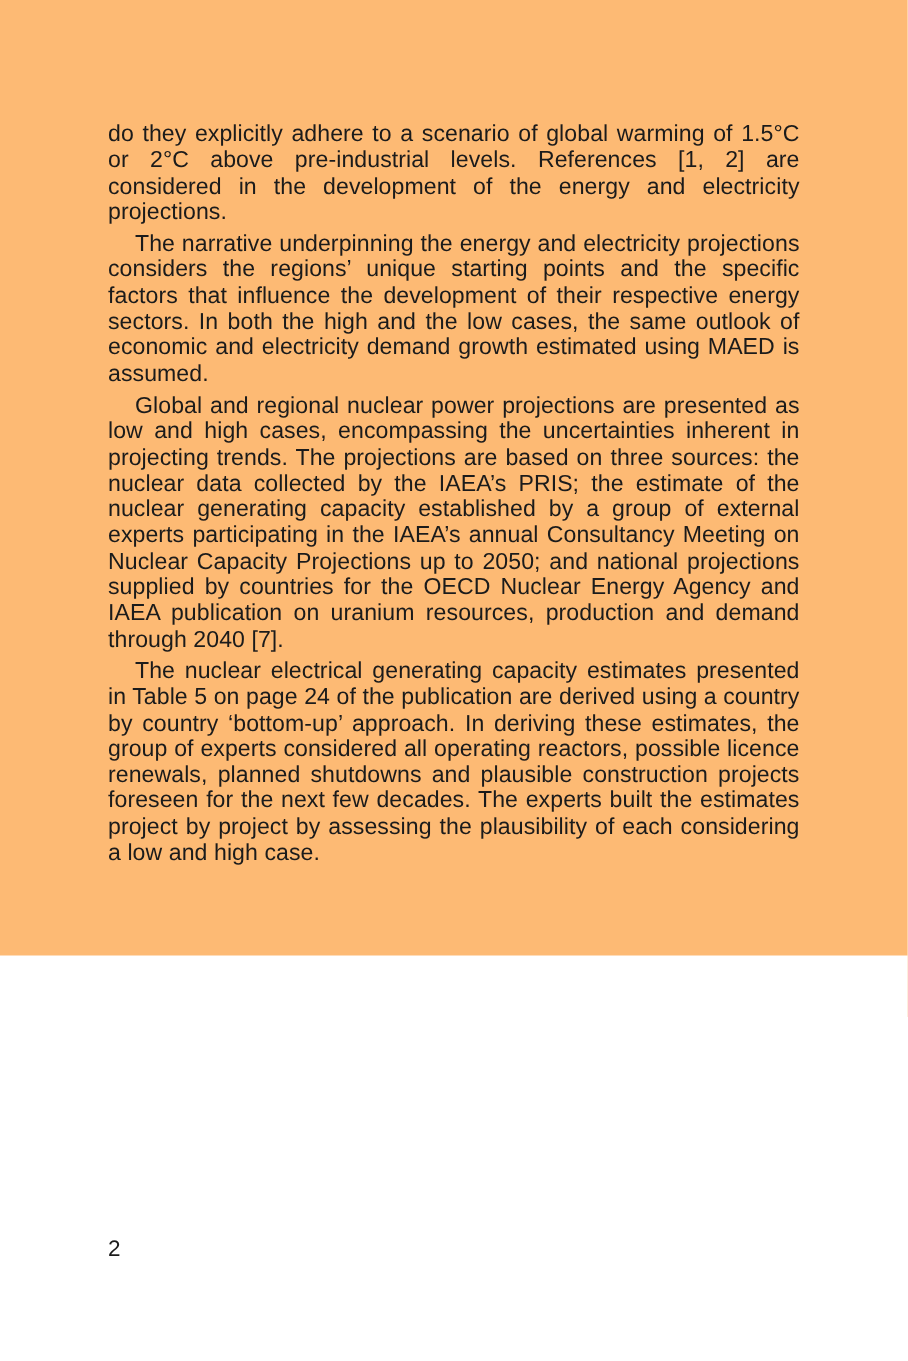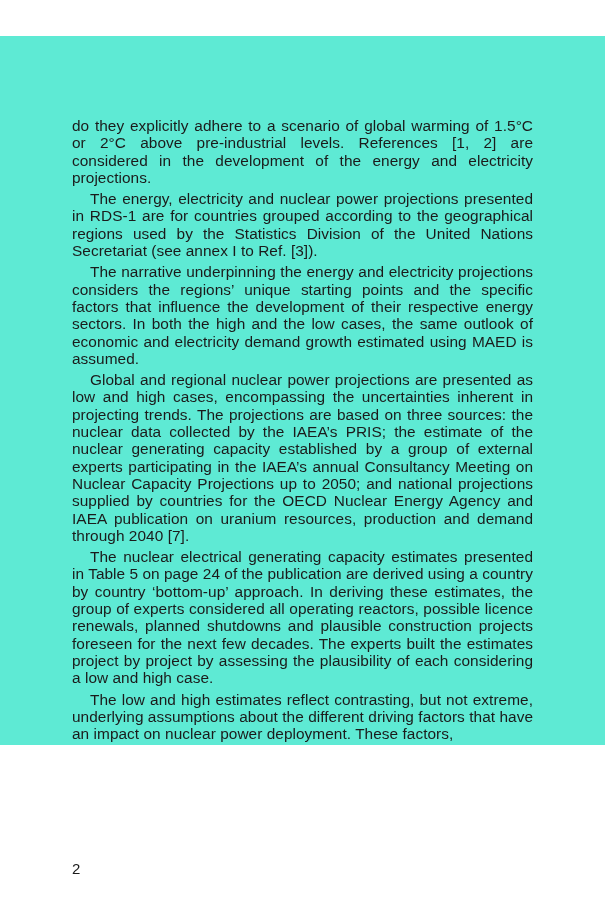--- a/index.html
+++ b/index.html
@@ -13,23 +13,22 @@
     position: relative;
     overflow: hidden;
     font-family: "Liberation Sans", "DejaVu Sans", sans-serif;
     color: #1b1b1b;
   }
   .page {
     position: absolute;
     left: 0;
     top: 0;
     width: 605px;
-    height: 709px;
-    background: #5eead4;
-    margin-top: 36px;
+    height: 637px;
+    background: #fdba74;
   }
   .text-block {
     position: absolute;
     left: 72px;
     top: 81px;
     width: 461px;
     font-size: 15.4px;
     line-height: 17.3px;
     text-align: justify;
     letter-spacing: 0.05px;
@@ -49,20 +48,18 @@
     line-height: 17px;
     color: #1b1b1b;
   }
 </style>
 </head>
 <body>
 
 <div class="page">
   <div class="text-block">
     <p class="cont">do they explicitly adhere to a scenario of global warming of 1.5°C or 2°C above pre-industrial levels. References [1, 2] are considered in the development of the energy and electricity projections.</p>
-    <p>The energy, electricity and nuclear power projections presented in RDS-1 are for countries grouped according to the geographical regions used by the Statistics Division of the United Nations Secretariat (see annex I to Ref. [3]).</p>
     <p>The narrative underpinning the energy and electricity projections considers the regions’ unique starting points and the specific factors that influence the development of their respective energy sectors. In both the high and the low cases, the same outlook of economic and electricity demand growth estimated using MAED is assumed.</p>
     <p>Global and regional nuclear power projections are presented as low and high cases, encompassing the uncertainties inherent in projecting trends. The projections are based on three sources: the nuclear data collected by the IAEA’s PRIS; the estimate of the nuclear generating capacity established by a group of external experts participating in the IAEA’s annual Consultancy Meeting on Nuclear Capacity Projections up to 2050; and national projections supplied by countries for the OECD Nuclear Energy Agency and IAEA publication on uranium resources, production and demand through 2040 [7].</p>
     <p>The nuclear electrical generating capacity estimates presented in Table 5 on page 24 of the publication are derived using a country by country ‘bottom-up’ approach. In deriving these estimates, the group of experts considered all operating reactors, possible licence renewals, planned shutdowns and plausible construction projects foreseen for the next few decades. The experts built the estimates project by project by assessing the plausibility of each considering a low and high case.</p>
-    <p>The low and high estimates reflect contrasting, but not extreme, underlying assumptions about the different driving factors that have an impact on nuclear power deployment. These factors,</p>
   </div>
   <div class="page-number">2</div>
 </div>
 
 </body></html>

